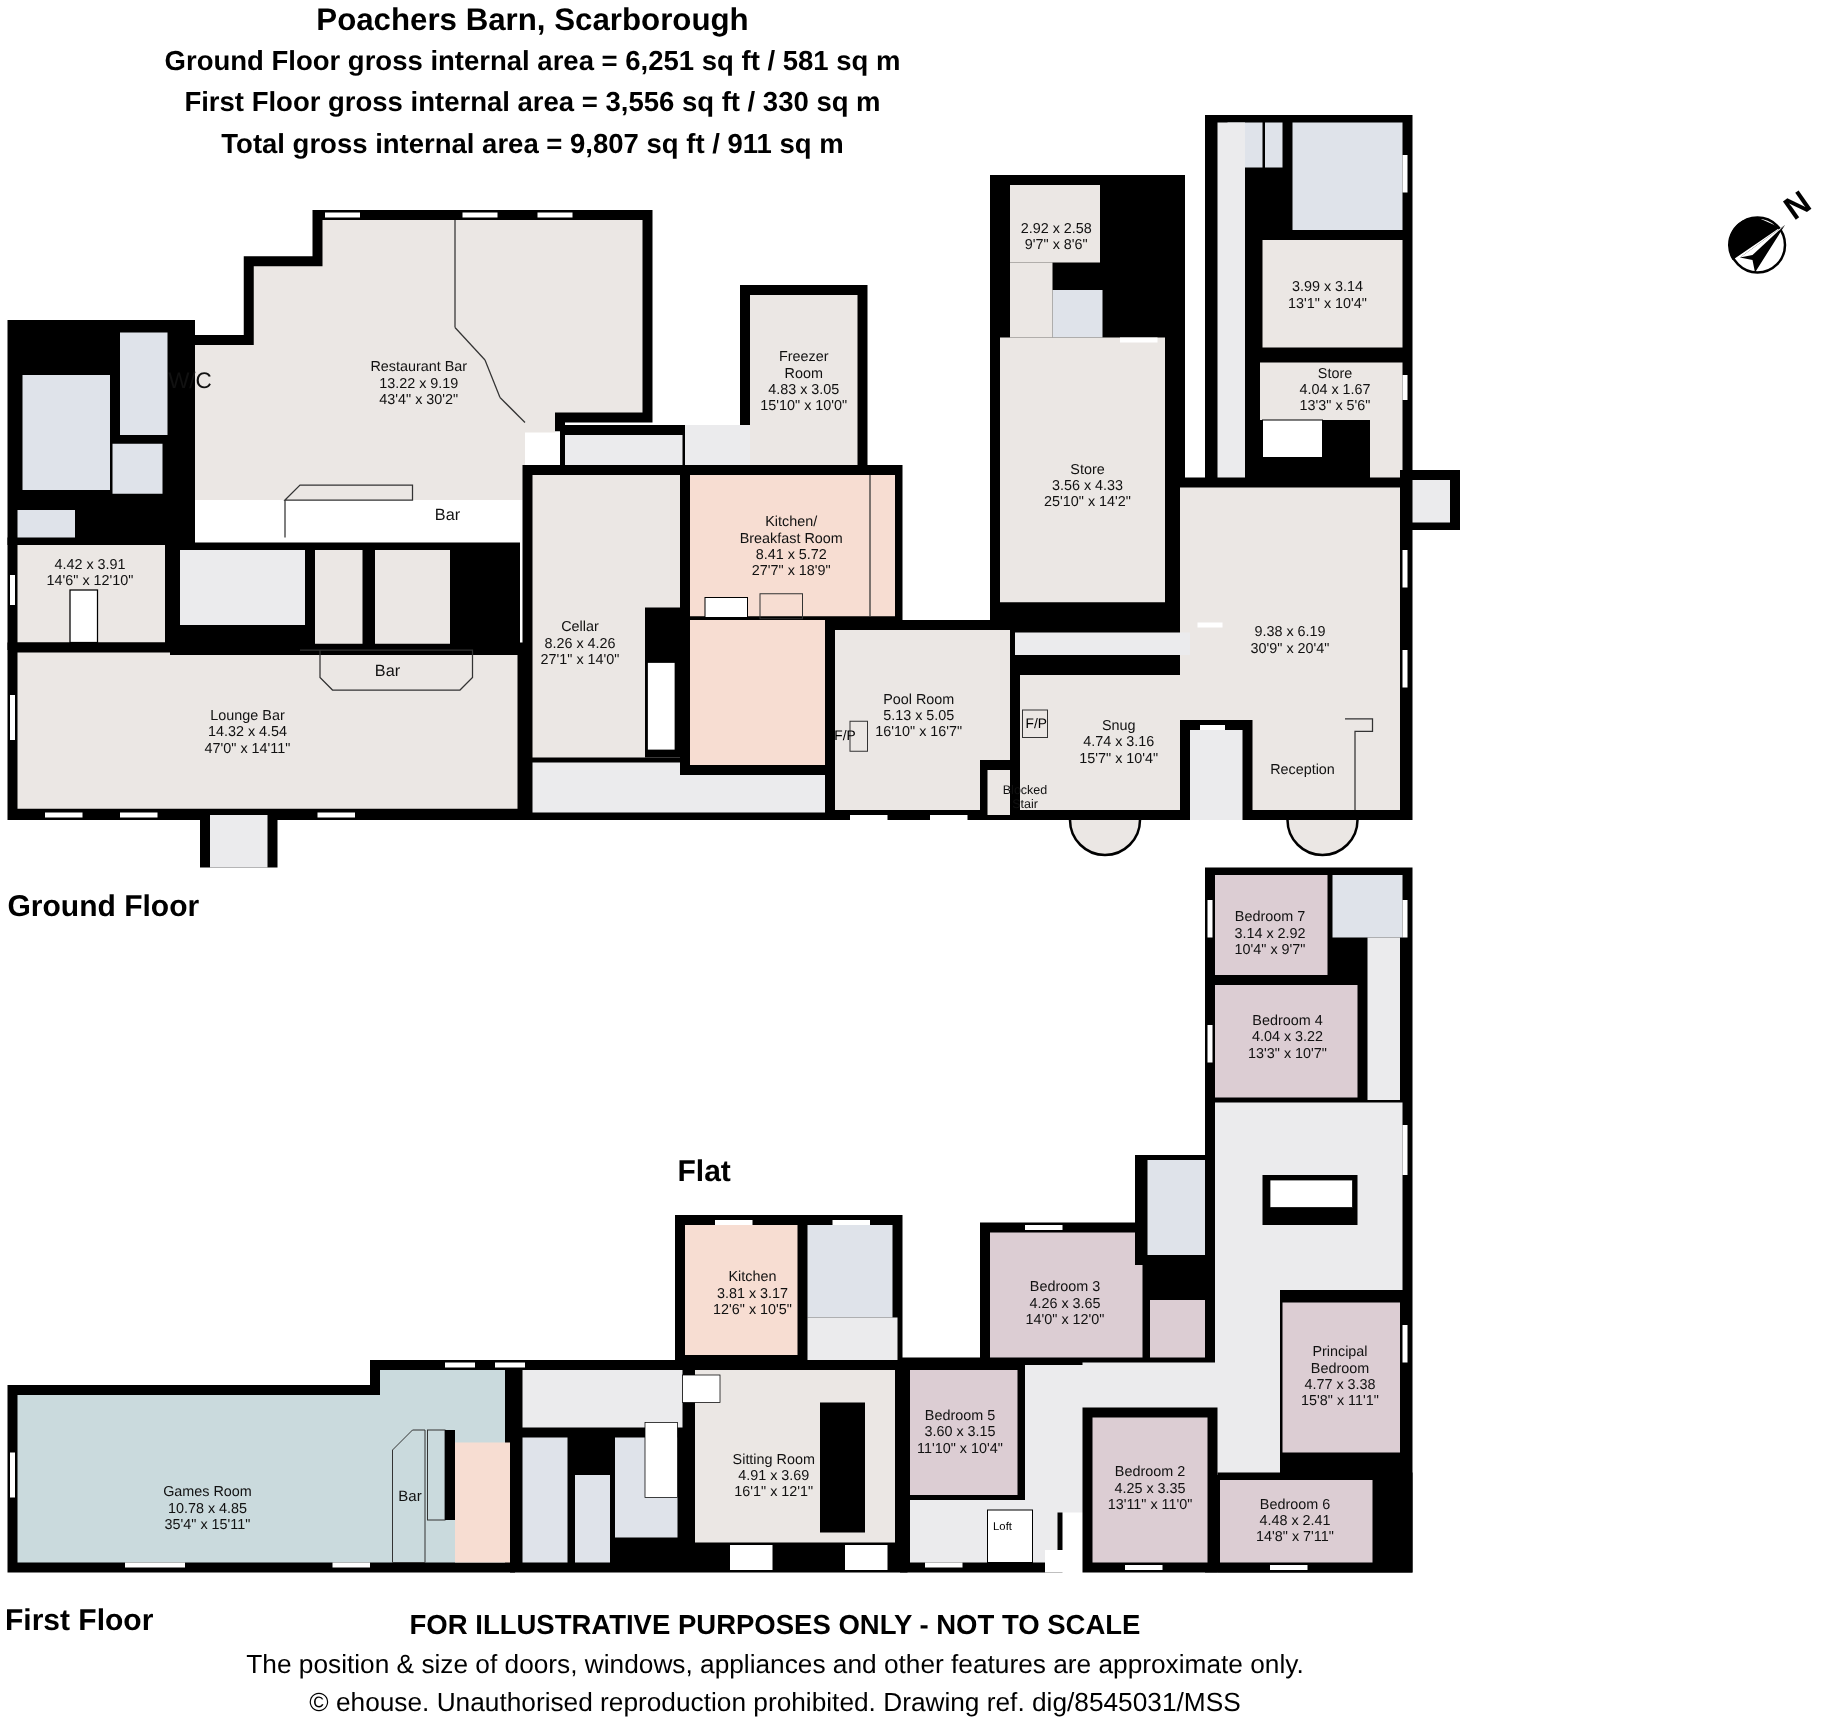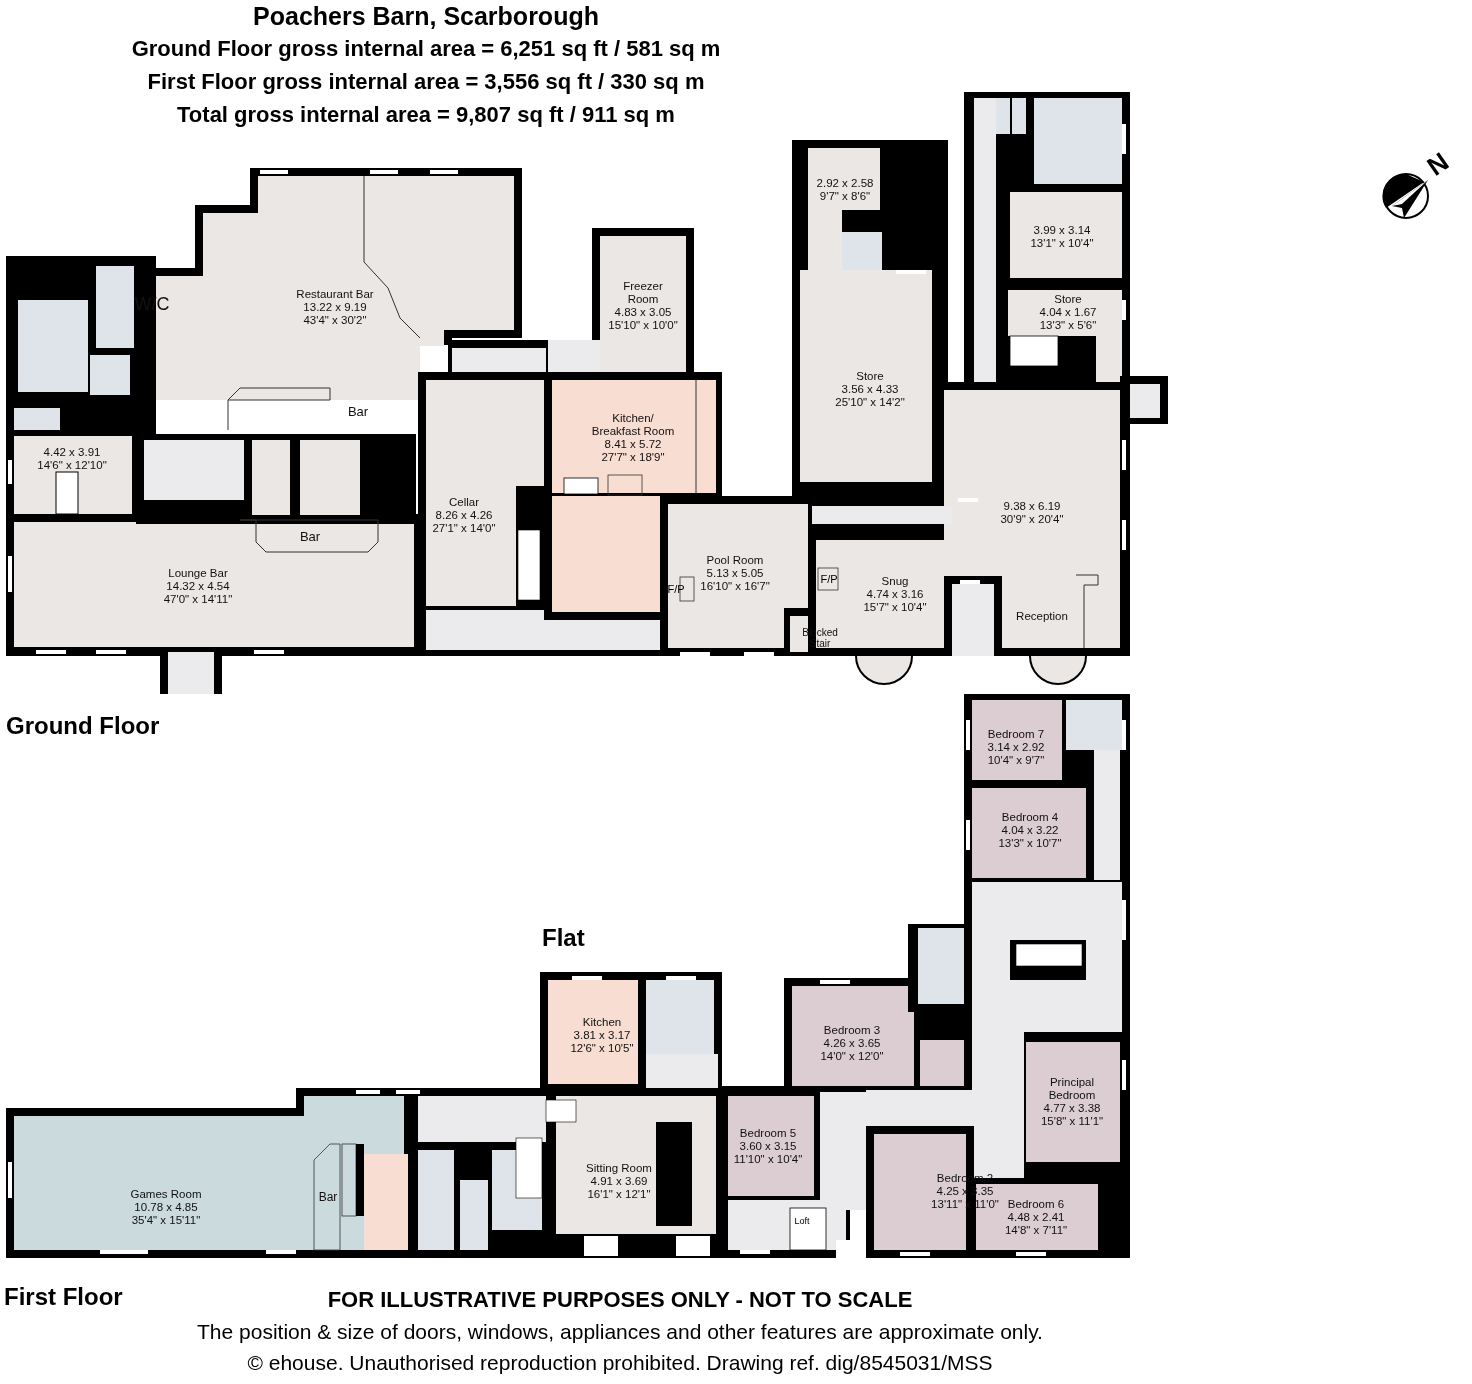--- a/index.html
+++ b/index.html
@@ -336,21 +336,21 @@
   <span>Principal</span>
     <span>Bedroom</span>
     <span>4.77 x 3.38</span>
     <span>15'8" x 11'1"</span>
 </div>
 <div class="room-label" style="left:768px;top:1127px;">
   <span>Bedroom 5</span>
     <span>3.60 x 3.15</span>
     <span>11'10" x 10'4"</span>
 </div>
-<div class="room-label" style="left:920px;top:1172px;margin-left:45px;">
+<div class="room-label" style="left:920px;top:1172px;">
   <span>Bedroom 2</span>
     <span>4.25 x 3.35</span>
     <span>13'11" x 11'0"</span>
 </div>
 <div class="room-label" style="left:1036px;top:1198px;">
   <span>Bedroom 6</span>
     <span>4.48 x 2.41</span>
     <span>14'8" x 7'11"</span>
 </div>
 <div class="room-label" style="left:602px;top:1016px;">

